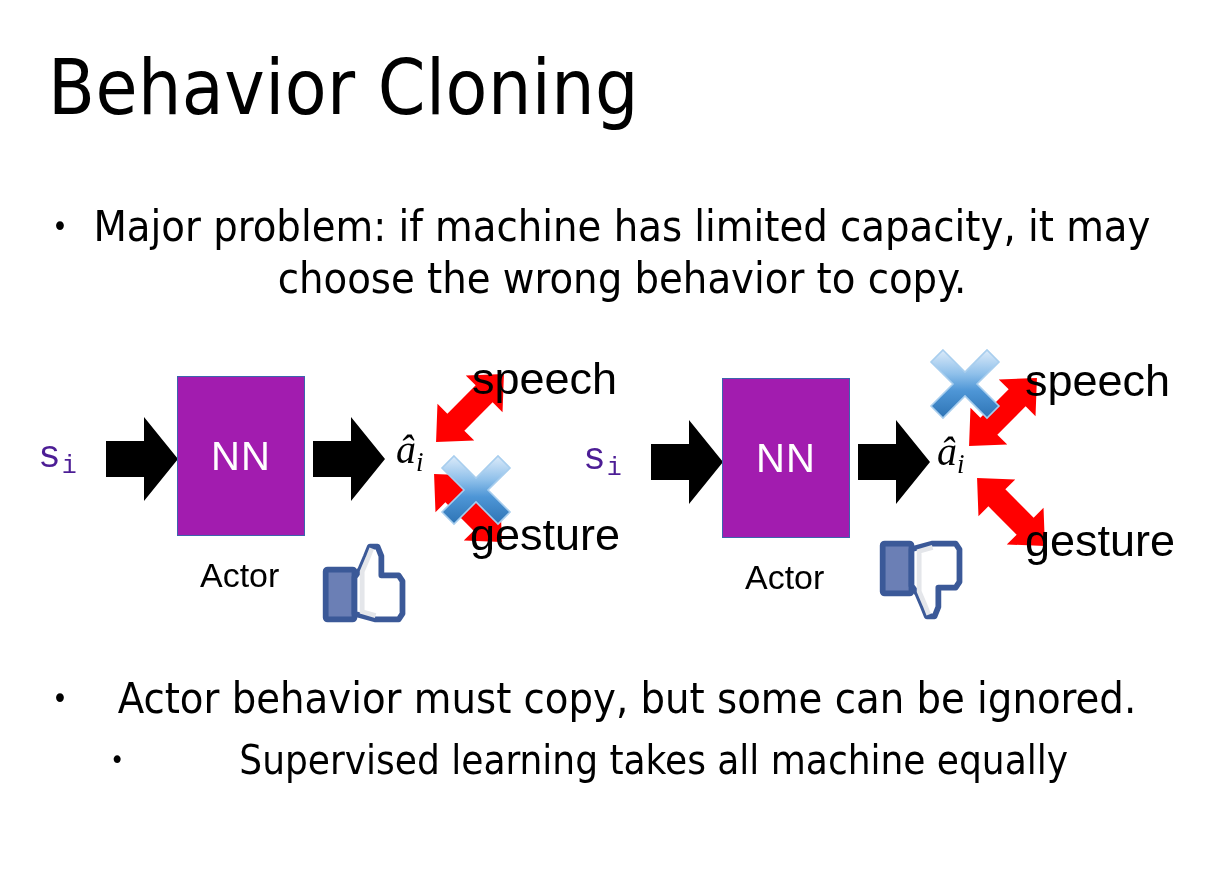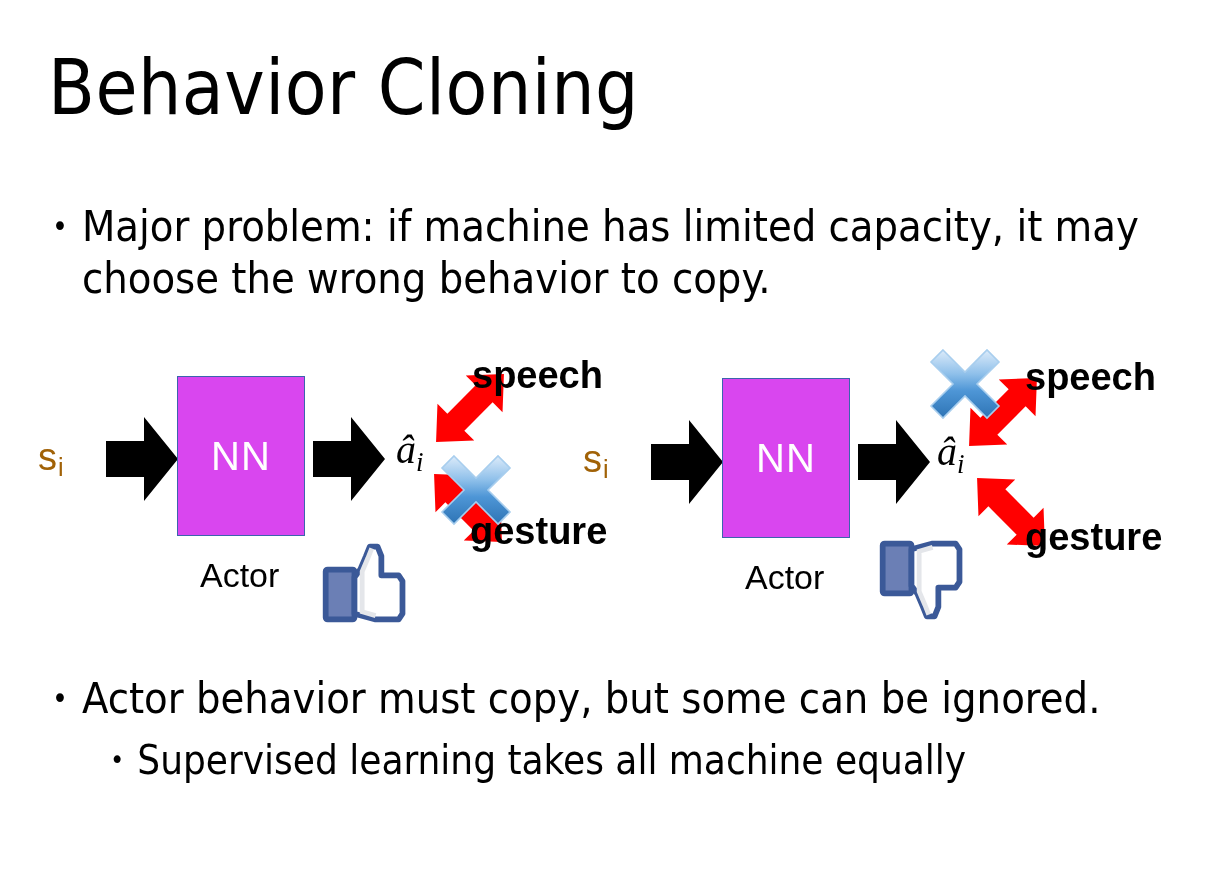--- a/index.html
+++ b/index.html
@@ -44,20 +44,21 @@
     display: flex;
     align-items: flex-start;
   }
   .bullet-dot {
     flex: 0 0 auto;
     line-height: 1;
     font-size: 30px;
   }
   .bullet-text {
     flex: 1 1 auto;
+    text-align: center;
   }
 
   #bullet-top {
     left: 52px;
     top: 200px;
     width: 1110px;
     font-size: 43px;
     line-height: 52px;
   }
   #bullet-top .bullet-dot { margin-right: 14px; padding-top: 12px; }
@@ -85,34 +86,34 @@
     position: absolute;
     top: 340px;
     width: 600px;
     height: 300px;
   }
   #diagram-left  { left: 10px; }
   #diagram-right { left: 555px; }
 
   .state-label {
     position: absolute;
-    font-family: Liberation Sans, sans-serif;
+    font-family: Liberation Mono, monospace;
     font-size: 38px;
-    color: #a16207;
+    color: #4c1d95;
     line-height: 1;
   }
   .state-label .sub {
     font-size: 25px;
     vertical-align: -0.25em;
     margin-left: 1px;
   }
 
   .nn-box {
     position: absolute;
-    background: #d946ef;
+    background: #a21caf;
     border: 1.5px solid #3c64ad;
     box-sizing: border-box;
     display: flex;
     align-items: center;
     justify-content: center;
   }
   .nn-box .nn-text {
     color: #ffffff;
     font-family: "Liberation Sans", sans-serif;
     font-size: 40px;
@@ -151,25 +152,24 @@
 
   .red-arrow {
     position: absolute;
     width: 120px;
     height: 120px;
   }
 
   .out-label {
     position: absolute;
     font-family: "Liberation Sans", sans-serif;
-    font-size: 38px;
+    font-size: 45px;
     color: #000000;
     line-height: 1;
     white-space: nowrap;
-    font-weight: bold;
   }
 
   .blue-x {
     position: absolute;
     width: 76px;
     height: 76px;
   }
 
   .thumb {
     position: absolute;

